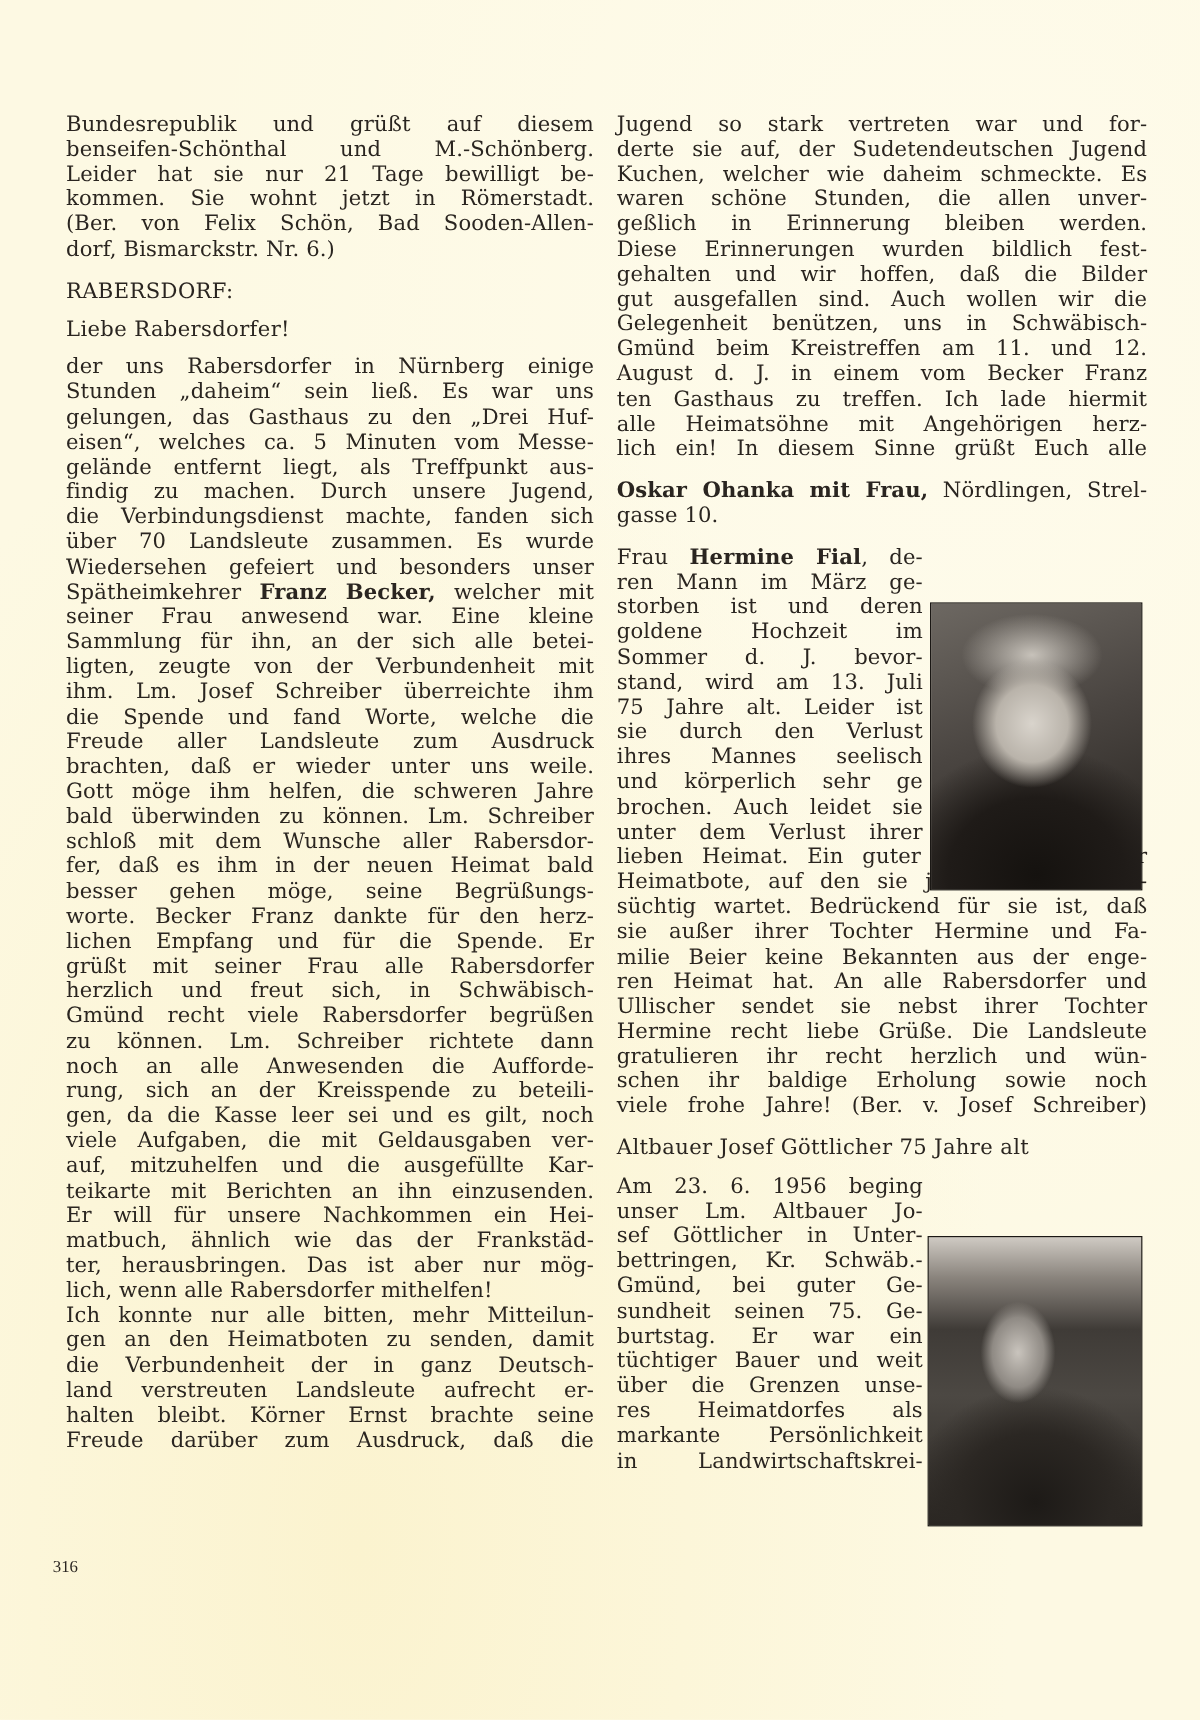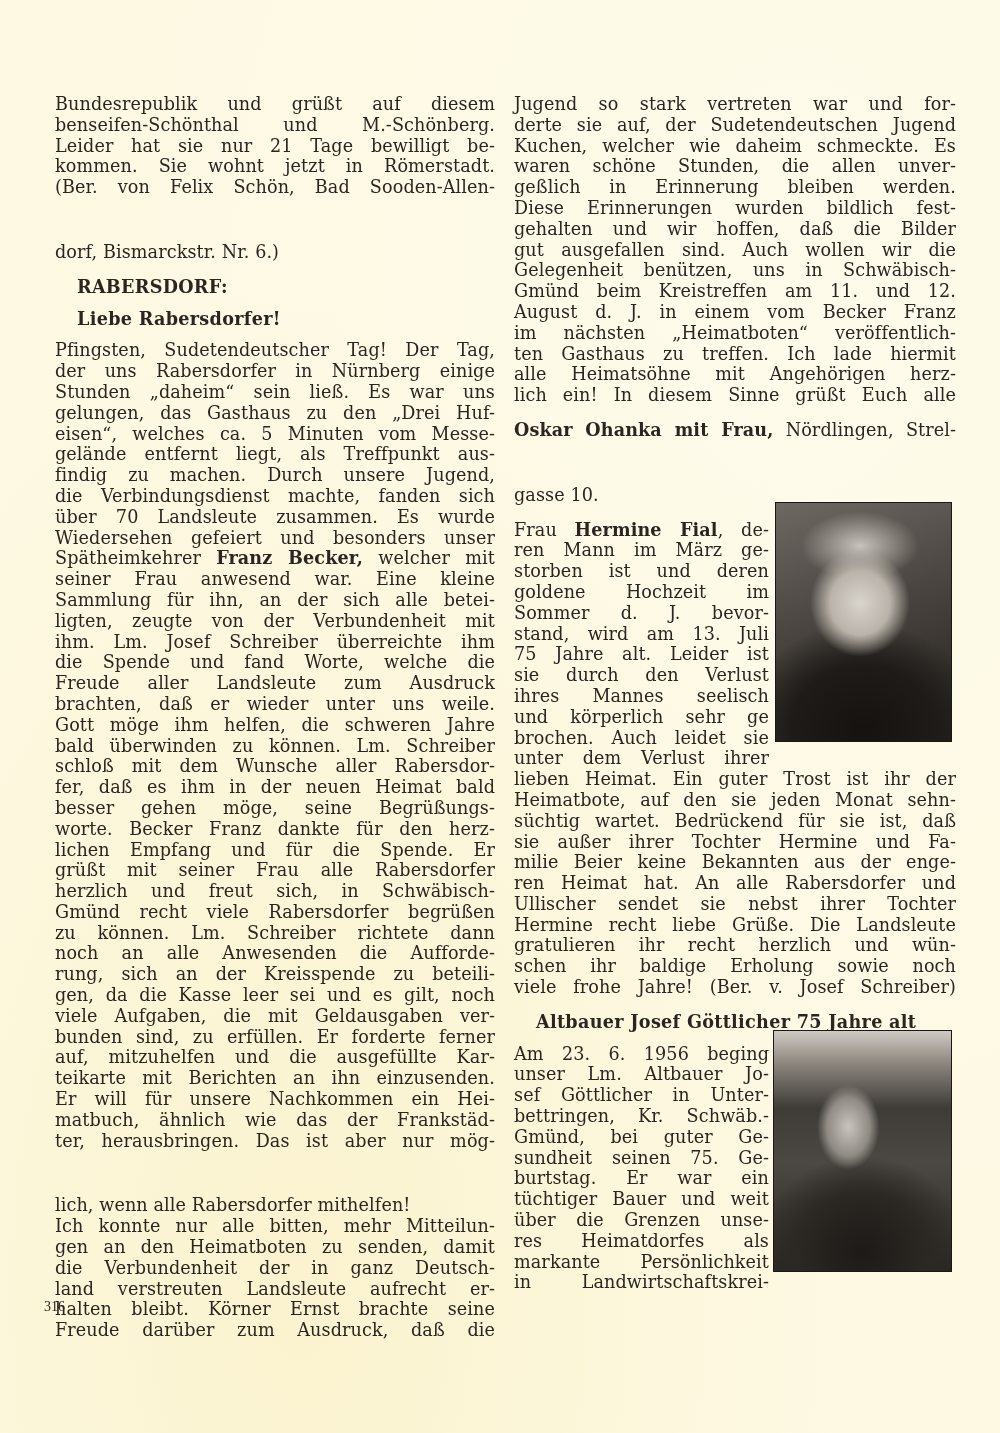--- a/index.html
+++ b/index.html
@@ -13,25 +13,25 @@
   }
   .col { position: absolute; top: 94px; }
   .col-left { left: 55px; width: 440px; }
   .col-right { left: 514px; width: 442px; }
   .ln {
     display: block; height: 20.8px; line-height: 20.8px;
     font-size: 17.6px; white-space: nowrap;
     text-align: justify; text-align-last: justify;
     letter-spacing: 0.1px;
   }
-  .ln.last { text-align-last: left; margin-top: 44px; }
+  .ln.last { text-align-last: left; }
   .ln b, .bold { font-weight: bold; }
   .heading {
-    display: block; font-weight: bold; font-size: 17.6px; line-height: 20.8px; height: 20.8px;
-    letter-spacing: 0.3px; white-space: nowrap; margin-left: 22px;
+    display: block; font-weight: normal; font-size: 17.6px; line-height: 20.8px; height: 20.8px;
+    letter-spacing: 0.3px; white-space: nowrap;
   }
   .gap-s { height: 11px; }
   .gap-m { height: 14px; }
   .narrow .ln { width: 255px; }
   .photo {
     position: absolute; border: 1px solid #1a1714;
   }
   .photo-fial {
     left: 775px; top: 502px; width: 175px; height: 238px;
     background:
@@ -64,21 +64,20 @@
     <span class="ln">kommen. Sie wohnt jetzt in Römerstadt.</span>
     <span class="ln">(Ber. von Felix Schön, Bad Sooden-Allen-</span>
     <span class="ln last">dorf, Bismarckstr. Nr. 6.)</span>
   </div>
   <div class="gap-m"></div>
   <span class="heading">RABERSDORF:</span>
   <div class="gap-s"></div>
   <span class="heading">Liebe Rabersdorfer!</span>
   <div class="gap-s"></div>
   <div>
-    <span class="ln">Pfingsten, Sudetendeutscher Tag! Der Tag,</span>
     <span class="ln">der uns Rabersdorfer in Nürnberg einige</span>
     <span class="ln">Stunden „daheim“ sein ließ. Es war uns</span>
     <span class="ln">gelungen, das Gasthaus zu den „Drei Huf-</span>
     <span class="ln">eisen“, welches ca. 5 Minuten vom Messe-</span>
     <span class="ln">gelände entfernt liegt, als Treffpunkt aus-</span>
     <span class="ln">findig zu machen. Durch unsere Jugend,</span>
     <span class="ln">die Verbindungsdienst machte, fanden sich</span>
     <span class="ln">über 70 Landsleute zusammen. Es wurde</span>
     <span class="ln">Wiedersehen gefeiert und besonders unser</span>
     <span class="ln"><span>Spätheimkehrer </span><b>Franz Becker,</b><span> welcher mit</span></span>
@@ -97,21 +96,20 @@
     <span class="ln">worte. Becker Franz dankte für den herz-</span>
     <span class="ln">lichen Empfang und für die Spende.  Er</span>
     <span class="ln">grüßt mit seiner Frau alle Rabersdorfer</span>
     <span class="ln">herzlich und freut sich, in Schwäbisch-</span>
     <span class="ln">Gmünd recht viele Rabersdorfer begrüßen</span>
     <span class="ln">zu können.  Lm. Schreiber richtete dann</span>
     <span class="ln">noch an alle Anwesenden die Aufforde-</span>
     <span class="ln">rung, sich an der Kreisspende zu beteili-</span>
     <span class="ln">gen, da die Kasse leer sei und es gilt, noch</span>
     <span class="ln">viele Aufgaben, die mit Geldausgaben ver-</span>
-    <span class="ln">bunden sind, zu erfüllen. Er forderte ferner</span>
     <span class="ln">auf, mitzuhelfen und die ausgefüllte Kar-</span>
     <span class="ln">teikarte mit Berichten an ihn einzusenden.</span>
     <span class="ln">Er will für unsere Nachkommen ein Hei-</span>
     <span class="ln">matbuch, ähnlich wie das der Frankstäd-</span>
     <span class="ln">ter, herausbringen. Das ist aber nur mög-</span>
     <span class="ln last">lich, wenn alle Rabersdorfer mithelfen!</span>
     <span class="ln">Ich konnte nur alle bitten, mehr Mitteilun-</span>
     <span class="ln">gen an den Heimatboten zu senden, damit</span>
     <span class="ln">die Verbundenheit der in ganz Deutsch-</span>
     <span class="ln">land verstreuten Landsleute aufrecht er-</span>
@@ -126,21 +124,20 @@
     <span class="ln">derte sie auf, der Sudetendeutschen Jugend</span>
     <span class="ln">Kuchen, welcher wie daheim schmeckte. Es</span>
     <span class="ln">waren schöne Stunden, die allen unver-</span>
     <span class="ln">geßlich in Erinnerung bleiben werden.</span>
     <span class="ln">Diese Erinnerungen wurden bildlich fest-</span>
     <span class="ln">gehalten und wir hoffen, daß die Bilder</span>
     <span class="ln">gut ausgefallen sind. Auch wollen wir die</span>
     <span class="ln">Gelegenheit benützen, uns in Schwäbisch-</span>
     <span class="ln">Gmünd beim Kreistreffen am 11. und 12.</span>
     <span class="ln">August d. J. in einem vom Becker Franz</span>
-    <span class="ln">im nächsten „Heimatboten“ veröffentlich-</span>
     <span class="ln">ten Gasthaus zu treffen. Ich lade hiermit</span>
     <span class="ln">alle Heimatsöhne mit Angehörigen herz-</span>
     <span class="ln">lich ein! In diesem Sinne grüßt Euch alle</span>
   </div>
   <div class="gap-m"></div>
   <div>
     <span class="ln"><b>Oskar Ohanka mit Frau,</b><span> Nördlingen, Strel-</span></span>
     <span class="ln last">gasse 10.</span>
   </div>
   <div class="gap-m"></div>

